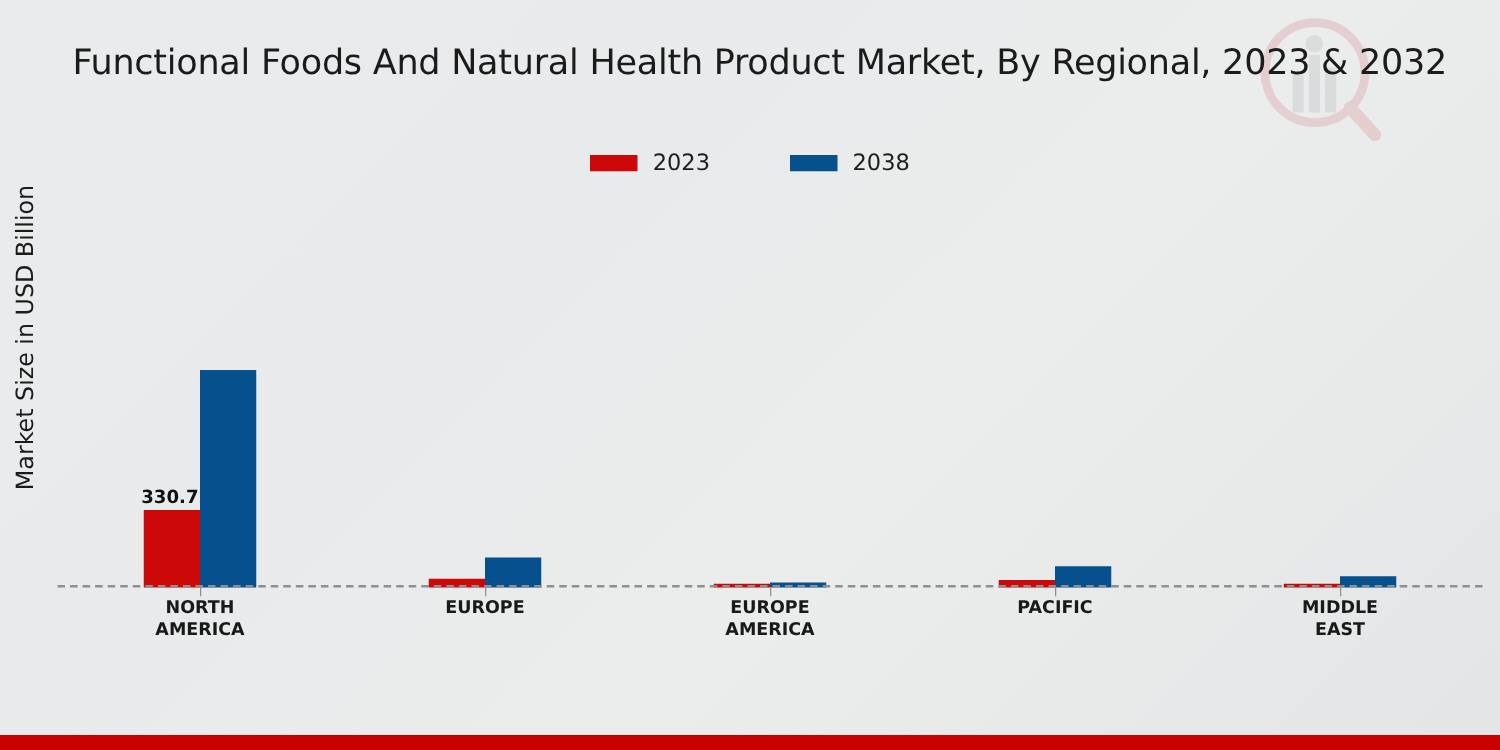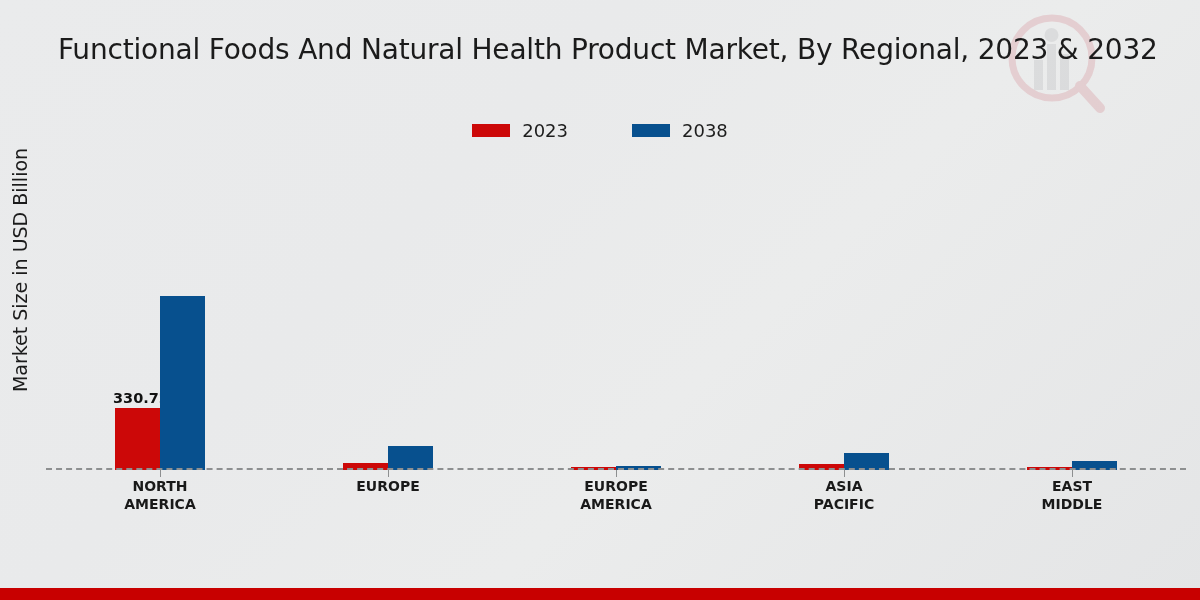--- a/index.html
+++ b/index.html
@@ -263,24 +263,23 @@
       <div>AMERICA</div>
     </div>
     <div class="cat">
       <div>EUROPE</div>
     </div>
     <div class="cat">
       <div>EUROPE</div>
       <div>AMERICA</div>
     </div>
     <div class="cat">
-      <div>ASIA</div>
       <div>PACIFIC</div>
     </div>
     <div class="cat">
+      <div>MIDDLE</div>
       <div>EAST</div>
-      <div>MIDDLE</div>
     </div>
   </div>
 
   <div class="bottom-bar"></div>
 
 </div>
 
 </body></html>

